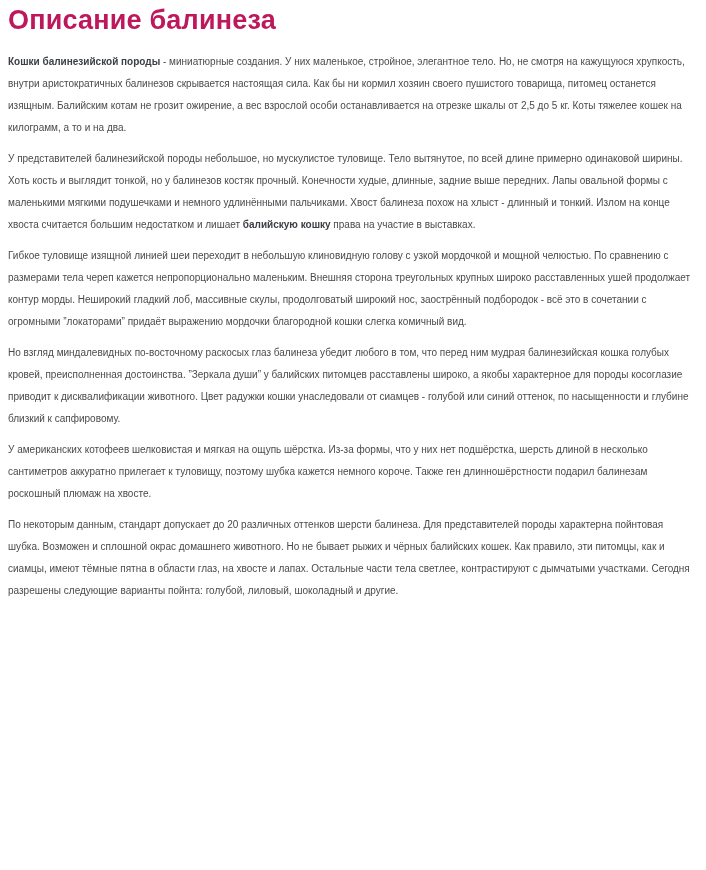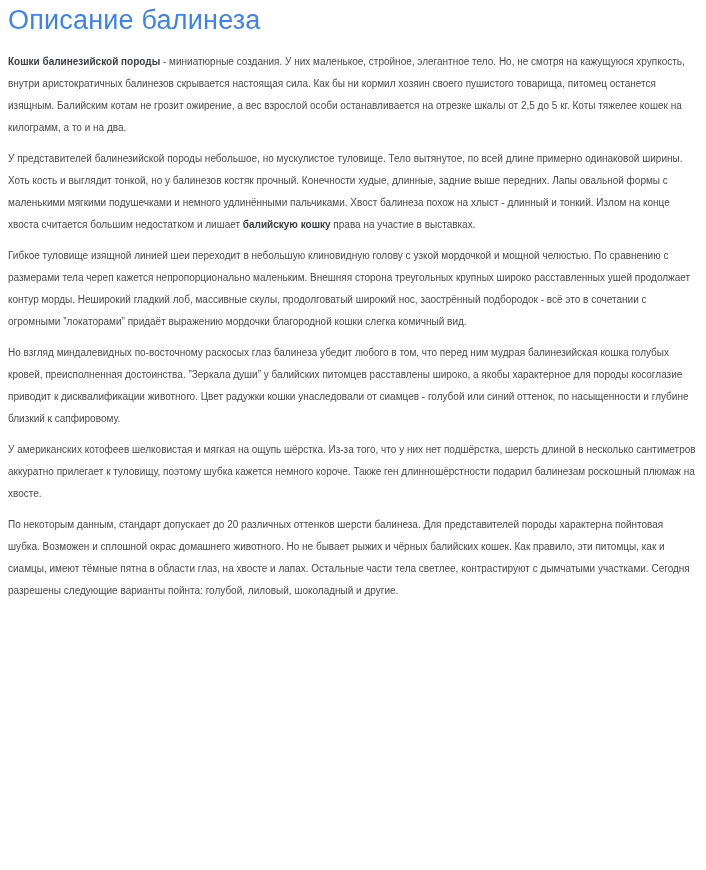--- a/index.html
+++ b/index.html
@@ -15,22 +15,22 @@
   }
   .article {
     box-sizing: border-box;
     width: 706px;
     padding: 4px 10px 0 8px;
   }
   .article h1 {
     margin: 0 0 15px 0;
     font-size: 27px;
     line-height: 32px;
-    font-weight: 400;
-    color: #3b82f6;
+    font-weight: 700;
+    color: #be185d;
     letter-spacing: 0.2px;
   }
   .article p {
     margin: 0 0 9px 0;
     font-size: 10px;
     line-height: 22px;
     font-weight: 400;
     color: #4a4a4a;
   }
   .article p strong {
@@ -46,17 +46,17 @@
   <h1>Описание балинеза</h1>
 
   <p><strong>Кошки балинезийской породы</strong><span> - миниатюрные создания. У них маленькое, стройное, элегантное тело. Но, не смотря на кажущуюся хрупкость, внутри аристократичных балинезов скрывается настоящая сила. Как бы ни кормил хозяин своего пушистого товарища, питомец останется изящным. Балийским котам не грозит ожирение, а вес взрослой особи останавливается на отрезке шкалы от 2,5 до 5 кг. Коты тяжелее кошек на килограмм, а то и на два.</span></p>
 
   <p><span>У представителей балинезийской породы небольшое, но мускулистое туловище. Тело вытянутое, по всей длине примерно одинаковой ширины. Хоть кость и выглядит тонкой, но у балинезов костяк прочный. Конечности худые, длинные, задние выше передних. Лапы овальной формы с маленькими мягкими подушечками и немного удлинёнными пальчиками. Хвост балинеза похож на хлыст - длинный и тонкий. Излом на конце хвоста считается большим недостатком и лишает </span><strong>балийскую кошку</strong><span> права на участие в выставках.</span></p>
 
   <p>Гибкое туловище изящной линией шеи переходит в небольшую клиновидную голову с узкой мордочкой и мощной челюстью. По сравнению с размерами тела череп кажется непропорционально маленьким. Внешняя сторона треугольных крупных широко расставленных ушей продолжает контур морды. Неширокий гладкий лоб, массивные скулы, продолговатый широкий нос, заострённый подбородок - всё это в сочетании с огромными ”локаторами” придаёт выражению мордочки благородной кошки слегка комичный вид.</p>
 
   <p>Но взгляд миндалевидных по-восточному раскосых глаз балинеза убедит любого в том, что перед ним мудрая балинезийская кошка голубых кровей, преисполненная достоинства. ”Зеркала души” у балийских питомцев расставлены широко, а якобы характерное для породы косоглазие приводит к дисквалификации животного. Цвет радужки кошки унаследовали от сиамцев - голубой или синий оттенок, по насыщенности и глубине близкий к сапфировому.</p>
 
-  <p>У американских котофеев шелковистая и мягкая на ощупь шёрстка. Из-за того, что у них нет подшёрстка, шерсть длиной в несколько сантиметров аккуратно прилегает к туловищу, поэтому шубка кажется немного короче. Также ген длинношёрстности подарил балинезам роскошный плюмаж на хвосте.</p>
+  <p>У американских котофеев шелковистая и мягкая на ощупь шёрстка. Из-за формы, что у них нет подшёрстка, шерсть длиной в несколько сантиметров аккуратно прилегает к туловищу, поэтому шубка кажется немного короче. Также ген длинношёрстности подарил балинезам роскошный плюмаж на хвосте.</p>
 
   <p>По некоторым данным, стандарт допускает до 20 различных оттенков шерсти балинеза. Для представителей породы характерна пойнтовая шубка. Возможен и сплошной окрас домашнего животного. Но не бывает рыжих и чёрных балийских кошек. Как правило, эти питомцы, как и сиамцы, имеют тёмные пятна в области глаз, на хвосте и лапах. Остальные части тела светлее, контрастируют с дымчатыми участками. Сегодня разрешены следующие варианты пойнта: голубой, лиловый, шоколадный и другие.</p>
 
 </div>
 
 </body></html>

